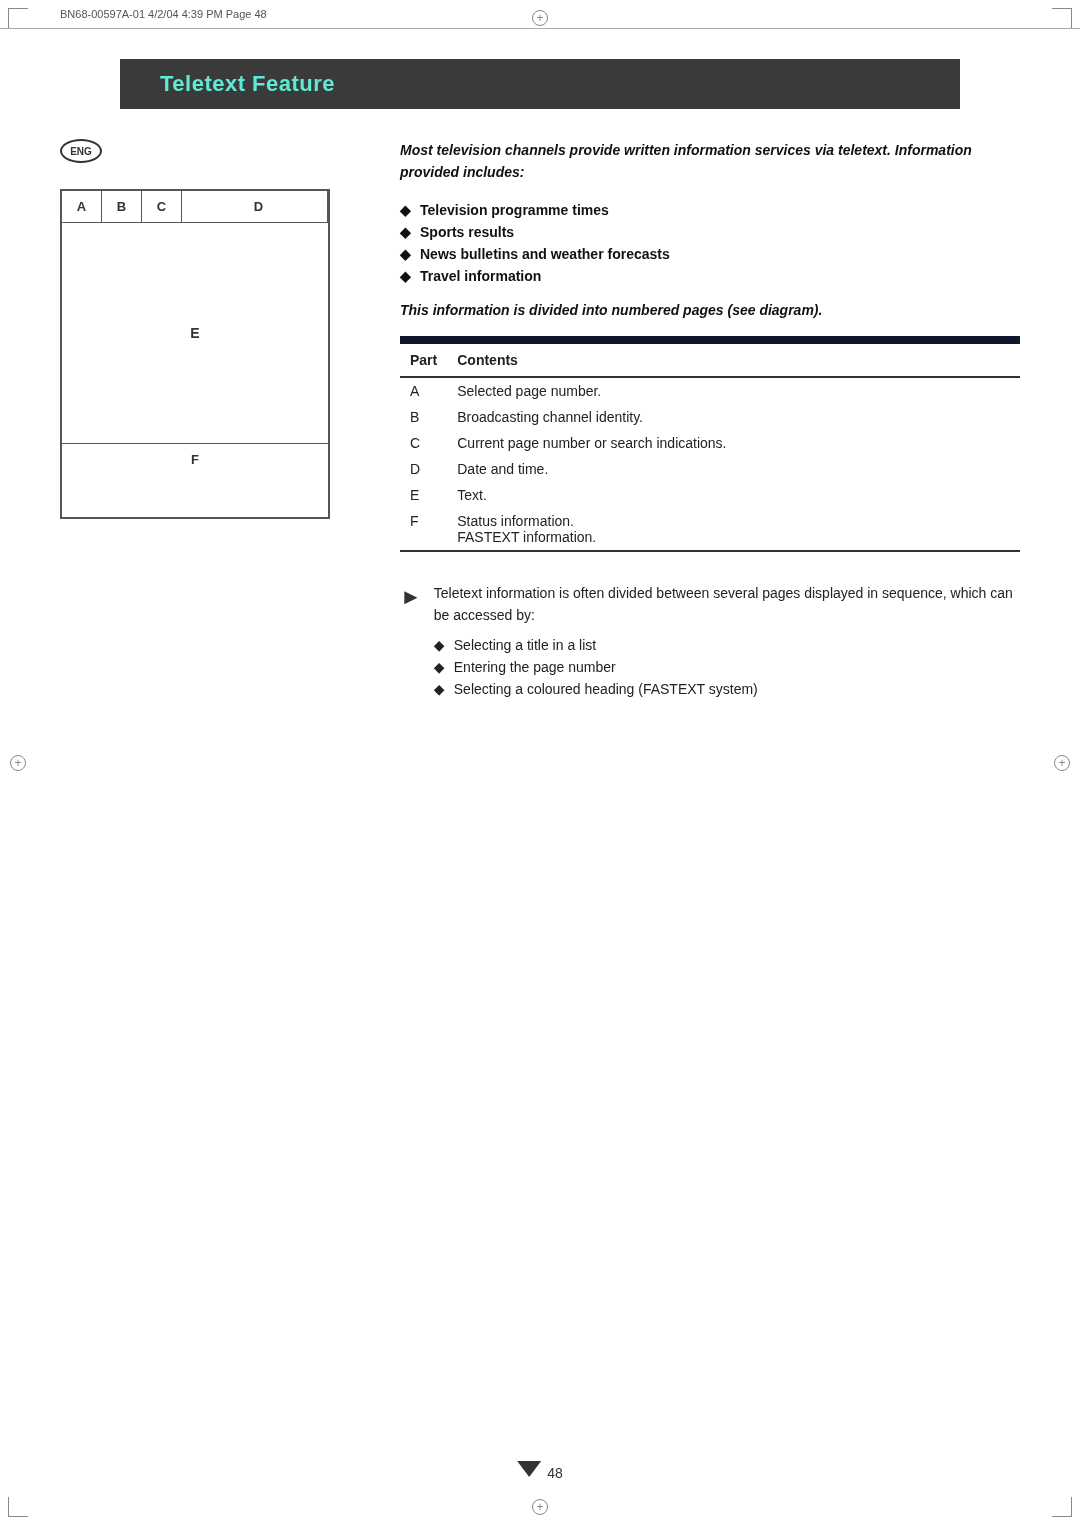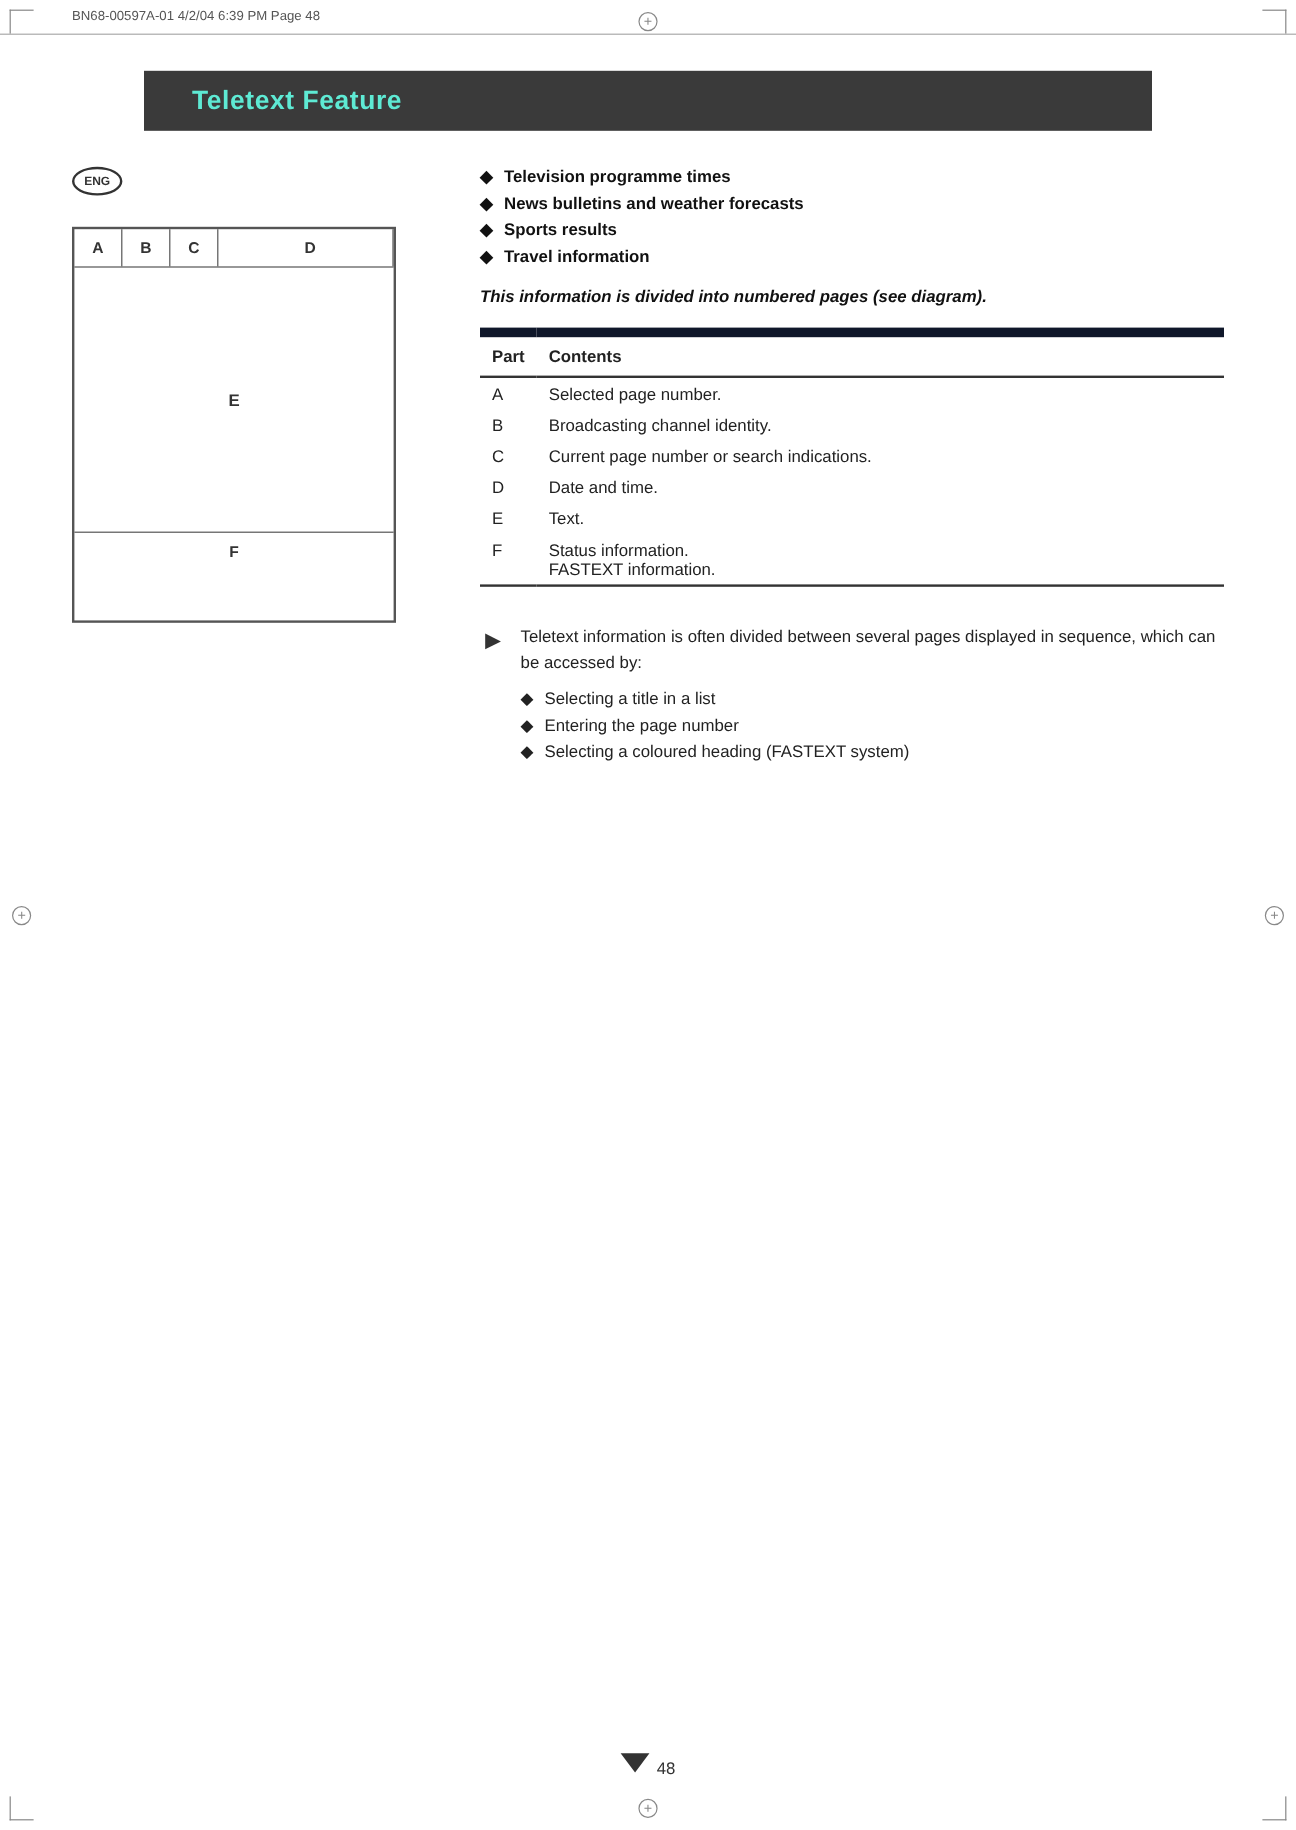--- a/index.html
+++ b/index.html
@@ -371,21 +371,21 @@
   <div class="crop-mark-top-left"></div>
   <div class="crop-mark-top-right"></div>
   <div class="crop-mark-bottom-left"></div>
   <div class="crop-mark-bottom-right"></div>
   <div class="reg-circle reg-top-center"></div>
   <div class="reg-circle reg-bottom-center"></div>
   <div class="reg-circle reg-mid-left"></div>
   <div class="reg-circle reg-mid-right"></div>
 
   <div class="print-header">
-    <span class="print-header-text">BN68-00597A-01  4/2/04  6:39 PM  Page 48</span>
+    <span class="print-header-text">BN68-00597A-01  4/2/04  4:39 PM  Page 48</span>
   </div>
 
   <div style="margin: 20px 60px 0 60px;">
     <div class="title-bar">Teletext Feature</div>
   </div>
 
   <div class="main-content">
 
     <div class="left-sidebar">
       <div class="eng-badge">ENG</div>
@@ -397,25 +397,26 @@
           <div class="tv-tab tv-tab-c">C</div>
           <div class="tv-tab tv-tab-d">D</div>
         </div>
         <div class="tv-middle">E</div>
         <div class="tv-bottom-bar">F</div>
       </div>
     </div>
 
     <div class="right-content">
 
+      <p class="intro-text">Most television channels provide written information services via teletext. Information provided includes:</p>
 
       <ul class="bullet-list">
         <li>Television programme times</li>
+        <li>Sports results</li>
         <li>News bulletins and weather forecasts</li>
-        <li>Sports results</li>
         <li>Travel information</li>
       </ul>
 
       <p class="diagram-ref">This information is divided into numbered pages (see diagram).</p>
 
       <table class="info-table">
         <thead>
           <tr>
             <th>Part</th>
             <th>Contents</th>

